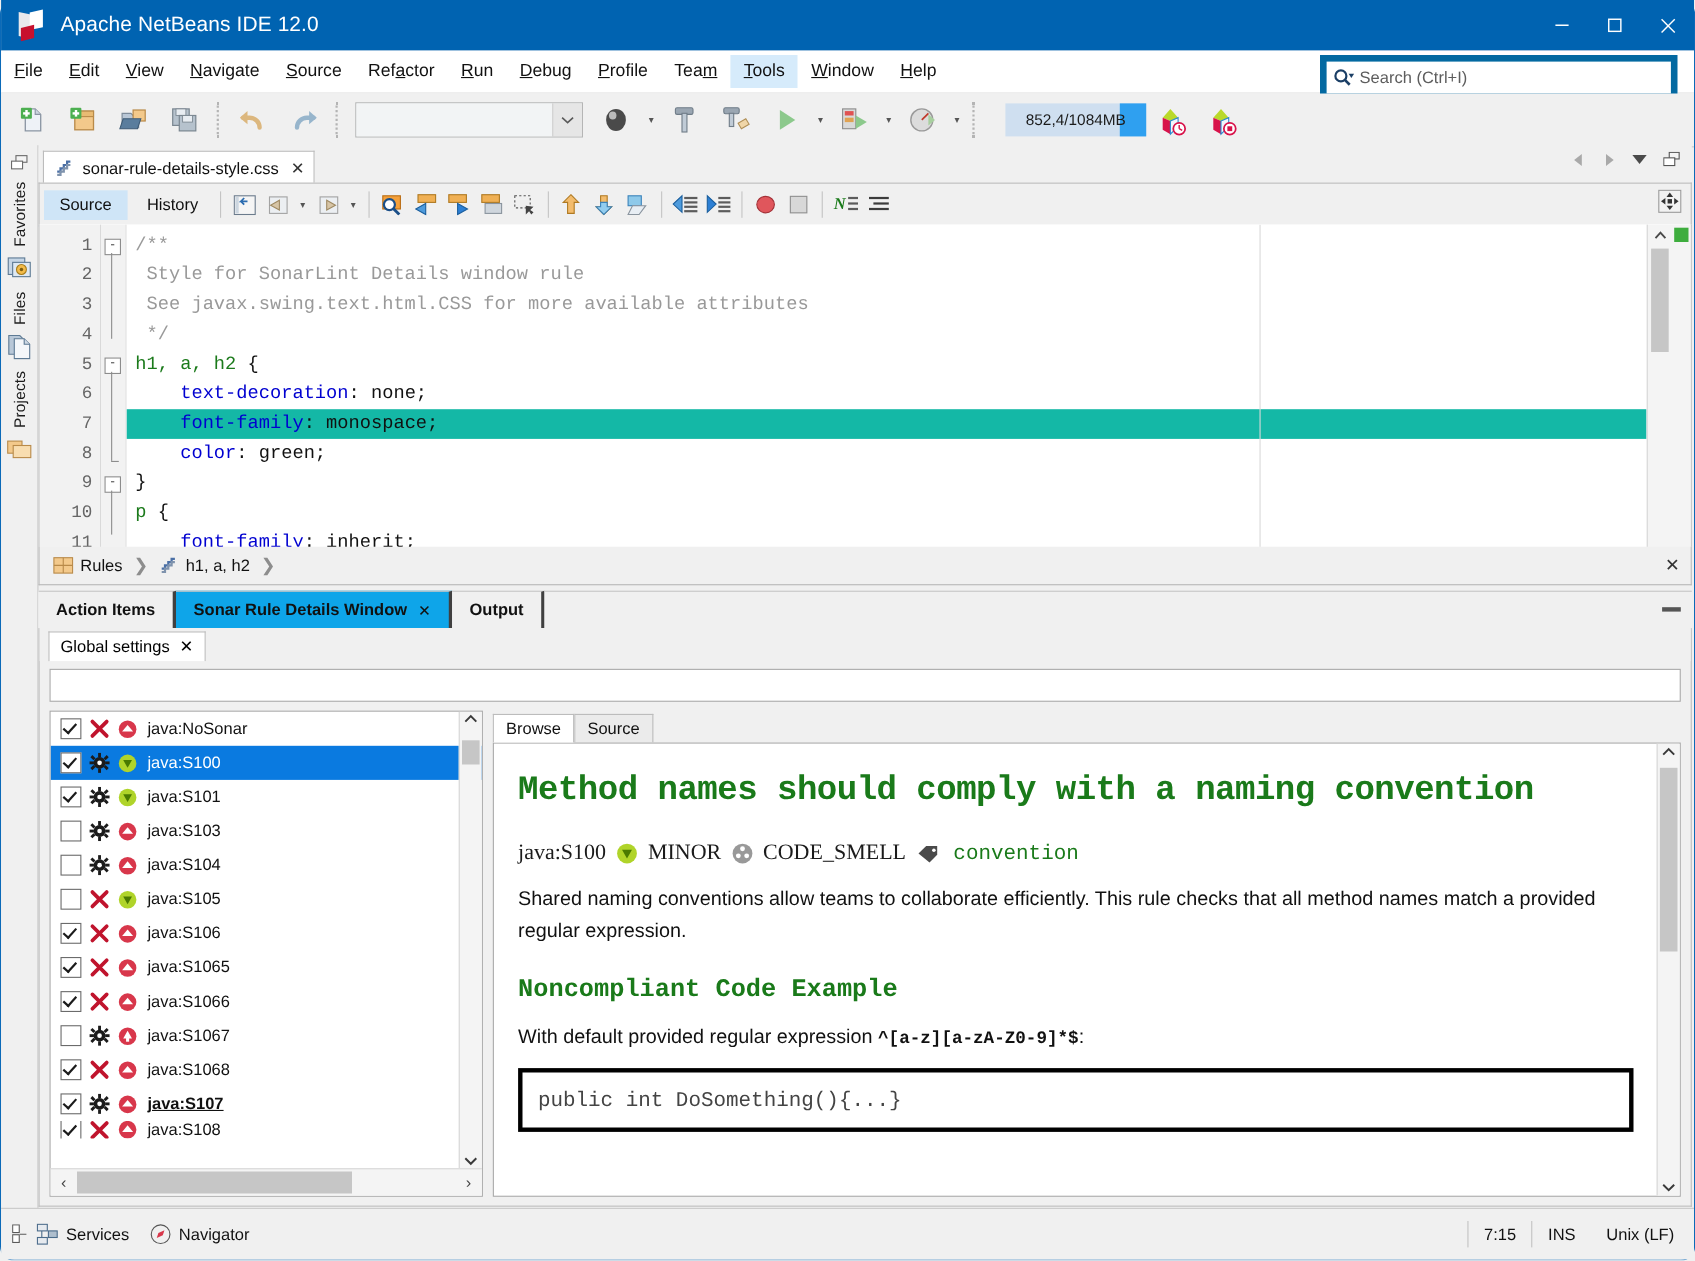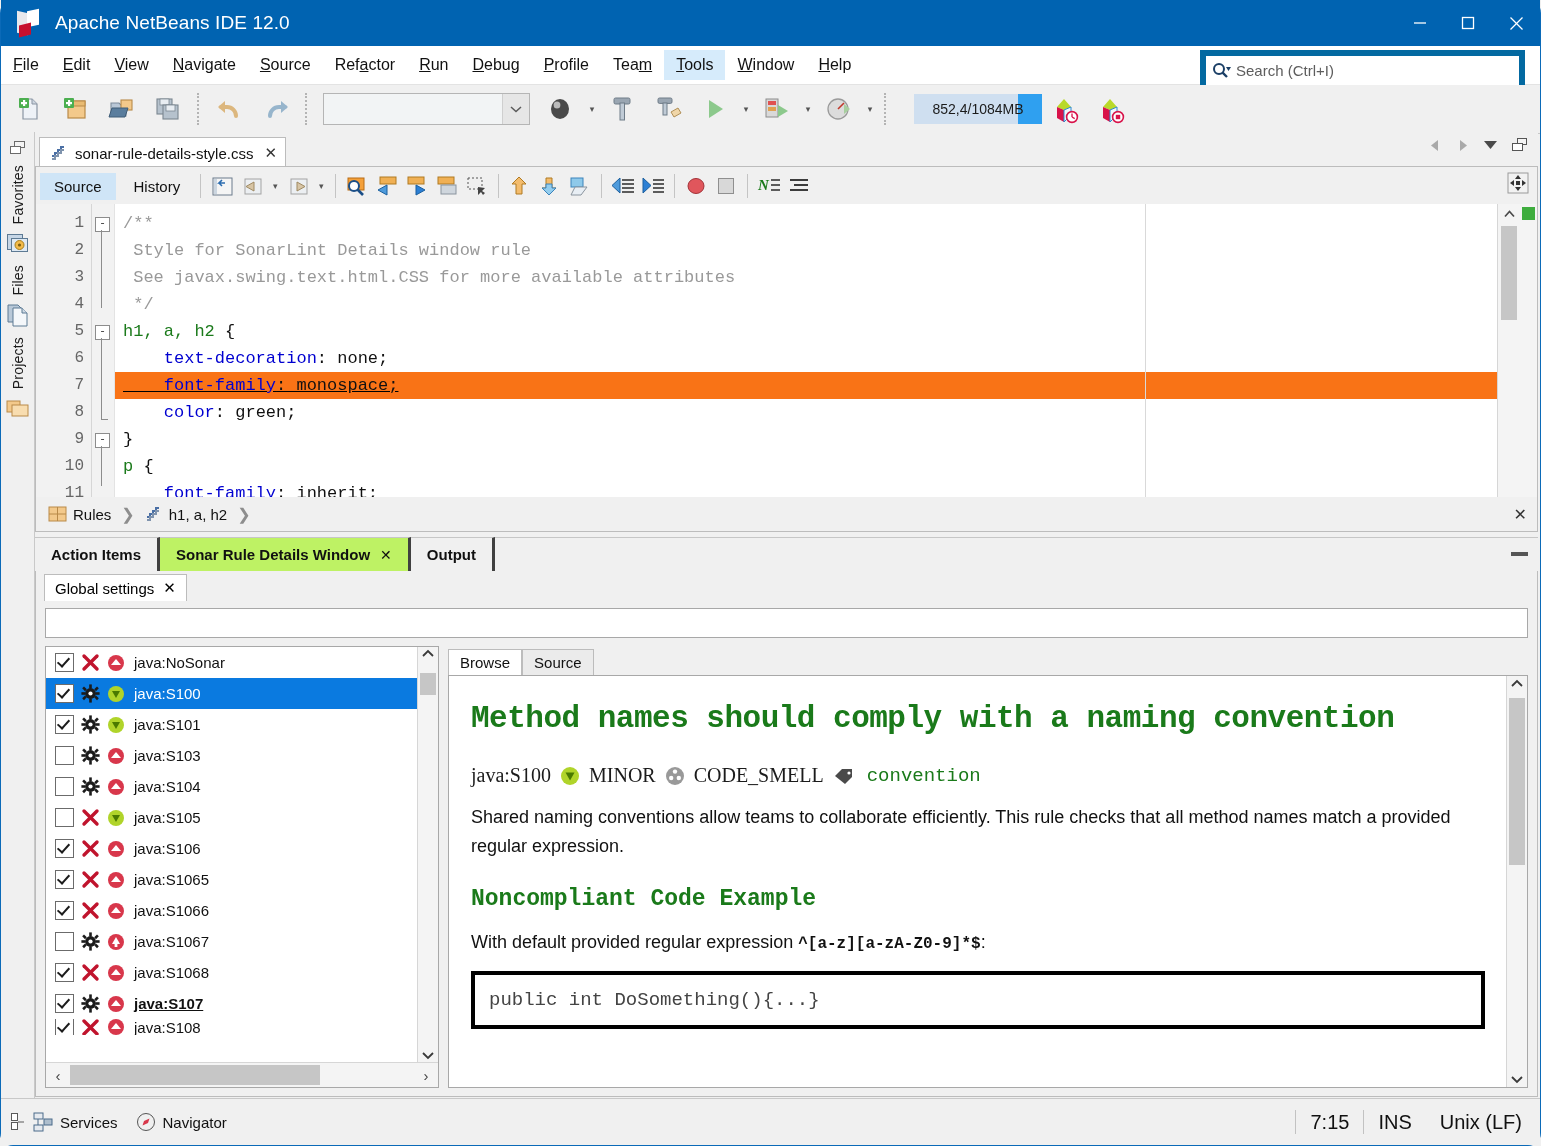--- a/index.html
+++ b/index.html
@@ -90,21 +90,21 @@
           text-align:right;padding-top:6px;box-sizing:border-box;}
   .gutter div{height:27px;line-height:27px;padding-right:7px;}
   .foldcol{width:22px;background:#f2f2f2;border-right:1px solid #e3e3e3;padding-top:6px;position:relative;}
   .foldbox{width:13px;height:13px;border:1px solid #8c8c8c;background:#fff;position:absolute;left:3px;
            font-size:11px;line-height:11px;text-align:center;color:#333;font-family:"Liberation Mono",monospace;}
   .foldline{position:absolute;left:9px;width:1px;background:#8c8c8c;}
   .foldend{position:absolute;width:7px;height:1px;background:#8c8c8c;left:9px;}
   .codetext{flex:1;position:relative;padding-top:6px;font-family:"Liberation Mono",monospace;
             font-size:17px;overflow:hidden;}
   .cl{height:27px;line-height:27px;white-space:pre;padding-left:8px;}
-  .cl.hl{background:#f97316;text-decoration:underline;}
+  .cl.hl{background:#14b8a6;}
   .cmt{color:#999;}
   .sel-g{color:#1b7a1b;}
   .prop{color:#0000d0;}
   .val{color:#111;}
   .rightmargin{position:absolute;top:0;bottom:0;left:1030px;width:1px;background:#d9d9d9;}
   .vscroll{width:22px;background:#f4f4f4;border-left:1px solid #d6d6d6;position:relative;}
   .vscroll .thumb{position:absolute;left:3px;right:3px;background:#c6c6c6;}
   .vs-arrow{position:absolute;left:0;right:0;height:20px;display:flex;align-items:center;justify-content:center;color:#555;}
   .errcol{width:17px;background:#f4f4f4;position:relative;}
   .okmark{position:absolute;left:2px;top:3px;width:13px;height:13px;background:#3ead3e;}
@@ -113,21 +113,21 @@
               border:1px solid #bcbcbc;border-top:none;display:flex;align-items:center;
               padding-left:12px;gap:6px;font-size:15px;color:#111;}
   .bc-chev{color:#8d8d8d;font-size:16px;margin:0 4px;}
   .bc-close{position:absolute;right:10px;color:#333;font-size:16px;}
 
   
   .bottomwrap{position:absolute;left:34px;top:537px;right:2px;bottom:48px;}
   .btabs{height:34px;background:#f0f0f0;display:flex;align-items:stretch;position:relative;}
   .btab{display:flex;align-items:center;padding:0 16px;font-size:15px;font-weight:bold;color:#111;
         border-right:3px solid #404040;border-top:1px solid #c6c6c6;background:#f0f0f0;}
-  .btab.sel{background:#bef264;}
+  .btab.sel{background:#0ea5e9;}
   .btab .x{font-weight:normal;margin-left:10px;font-size:14px;}
   .btab-fill{flex:1;border-top:1px solid #c6c6c6;background:#f0f0f0;position:relative;}
   .minbtn{position:absolute;right:10px;top:14px;width:17px;height:4px;background:#555;}
 
   .bbody{position:absolute;left:0;right:0;top:34px;bottom:0;background:#f0f0f0;
          border:1px solid #bcbcbc;border-top:none;}
   .subtabs{height:30px;display:flex;align-items:flex-end;padding-left:8px;background:#f0f0f0;}
   .subtab{height:26px;background:#fff;border:1px solid #bcbcbc;border-bottom:none;display:flex;
           align-items:center;padding:0 10px;font-size:15px;gap:9px;}
   .filterbox{margin:7px 9px 0 9px;height:28px;background:#fff;border:1px solid #a8a8a8;}
@@ -167,21 +167,21 @@
   .codebox{margin-top:12px;border:4px solid #000;background:#fff;padding:14px 14px;
            font-family:"Liberation Mono",monospace;font-size:19px;color:#444;}
   .rscroll{position:absolute;right:0;top:0;bottom:0;width:20px;background:#f4f4f4;border-left:1px solid #d6d6d6;}
   .rscroll .thumb{position:absolute;left:2px;right:2px;top:22px;height:167px;background:#c6c6c6;}
 
   
   .statusbar{position:absolute;left:0;right:0;bottom:0;height:46px;background:#f0f0f0;
              border-top:1px solid #c8c8c8;display:flex;align-items:center;}
   .sb-item{display:flex;align-items:center;gap:7px;font-size:15px;color:#111;margin-right:18px;}
   .sb-right{margin-left:auto;display:flex;align-items:center;}
-  .sb-cell{padding:0 14px;font-size:20px;color:#111;border-left:1px solid #c2c2c2;height:24px;
+  .sb-cell{padding:0 14px;font-size:15px;color:#111;border-left:1px solid #c2c2c2;height:24px;
            display:flex;align-items:center;}
   .sb-cell.last{padding-right:18px;}
 
   svg{display:block;}
 </style>
 </head>
 <body>
 
 <div class="app">
 

